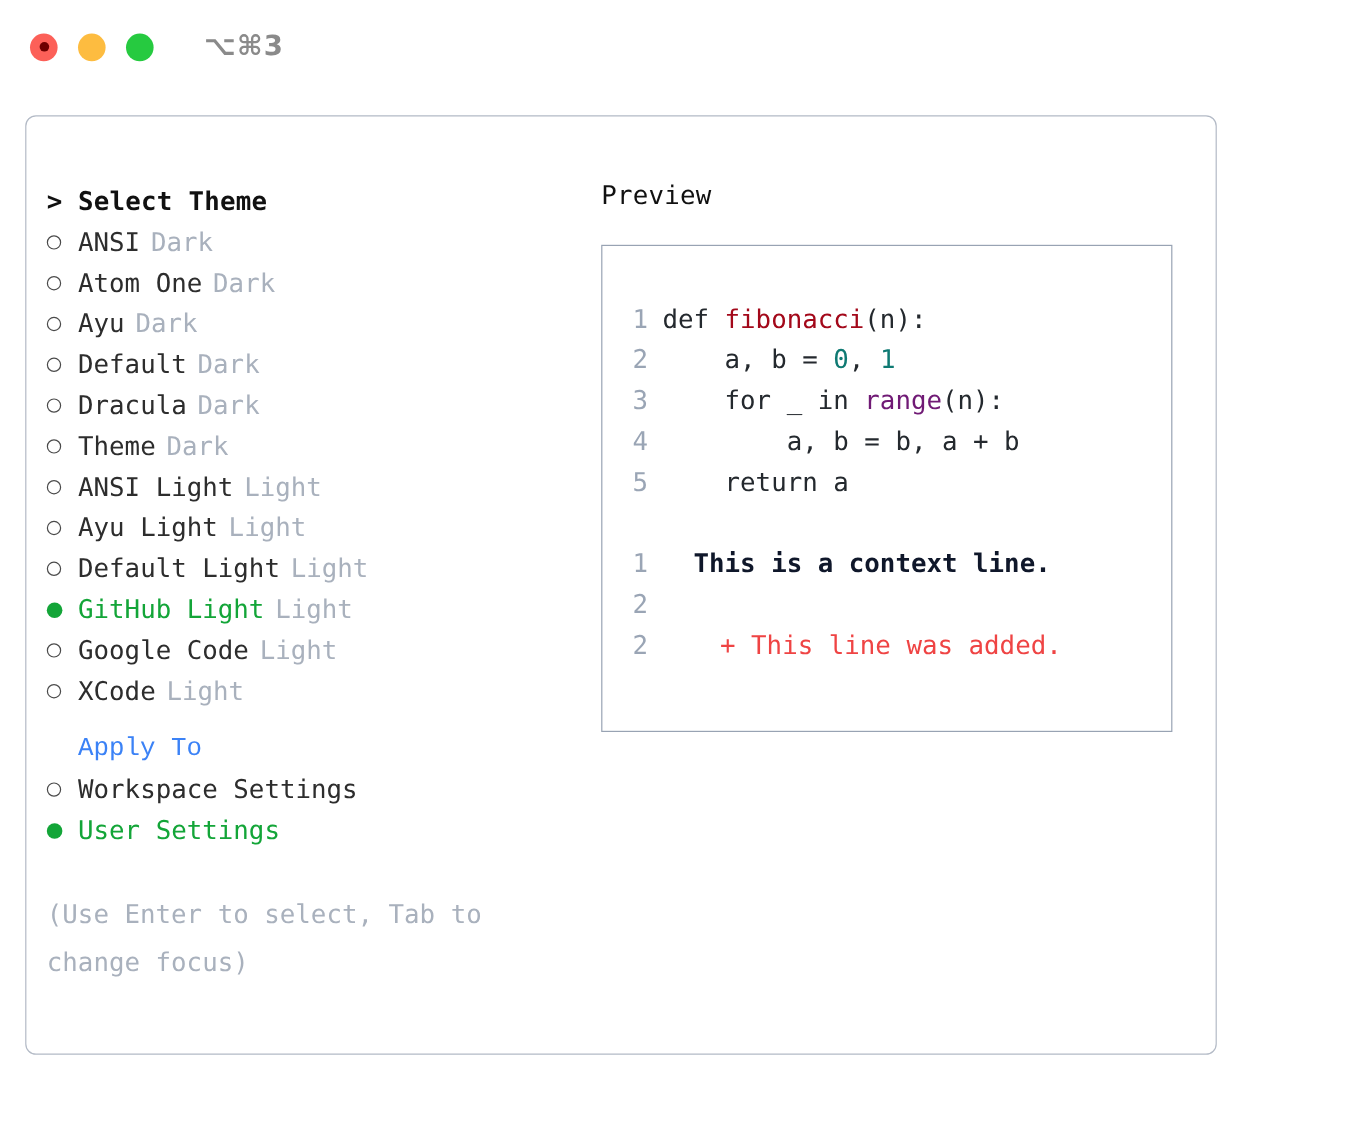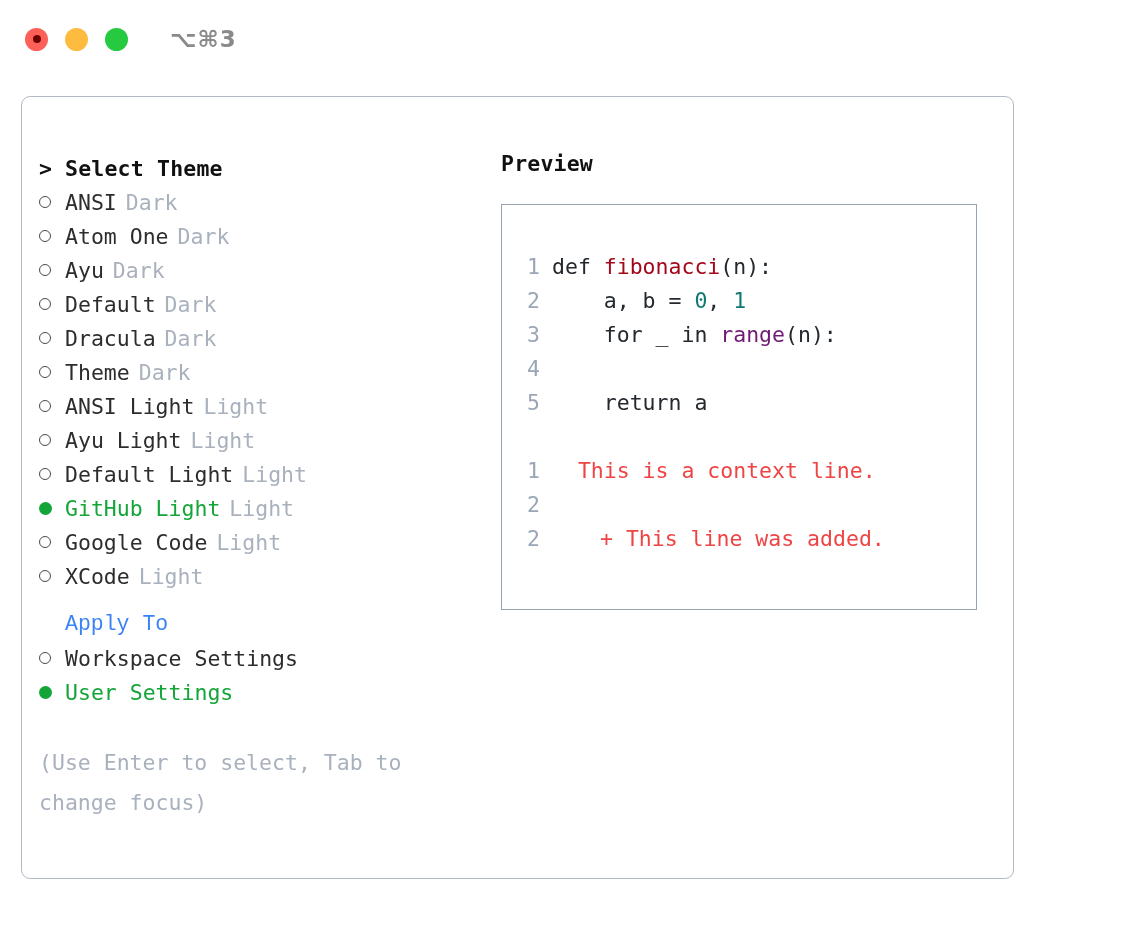--- a/index.html
+++ b/index.html
@@ -155,21 +155,21 @@
 
   
   .right-col {
     position: absolute;
     left: 479px;
     top: 54px;
     width: 490px;
   }
   .preview-title {
     font-size: 21.5px;
-    font-weight: bold;
+    font-weight: normal;
     color: #111111;
     margin-bottom: 28px;
     letter-spacing: 0.2px;
   }
   .code-box {
     width: 476px;
     height: 406px;
     border: 1.6px solid #98a3b3;
     box-sizing: border-box;
     background: #ffffff;
@@ -189,21 +189,21 @@
     color: #9aa5b5;
     margin-right: 12px;
     flex: 0 0 26px;
   }
   .code-gap { height: 34px; }
 
   .tok-plain   { color: #24292e; }
   .tok-func    { color: #a3081a; }
   .tok-num     { color: #0f7a73; }
   .tok-builtin { color: #701a75; }
-  .tok-ctx     { color: #ef4444; }
+  .tok-ctx     { color: #0f172a; font-weight: bold; }
   .tok-del     { color: #c32222; }
   .tok-add     { color: #ef4444; margin-left: 48px; }
 </style>
 </head>
 <body>
 
 <div class="window">
 
   <div class="titlebar">
     <div class="lights">
@@ -255,21 +255,21 @@
     </div>
 
     <div class="right-col">
       <div class="preview-title">Preview</div>
 
       <div class="code-box">
         <div id="code-lines">
             <div class="code-line"><span class="lineno">1</span><span class="tok-plain">def </span><span class="tok-func">fibonacci</span><span class="tok-plain">(n):</span></div>
             <div class="code-line"><span class="lineno">2</span><span class="tok-plain">    a, b = </span><span class="tok-num">0</span><span class="tok-plain">, </span><span class="tok-num">1</span></div>
             <div class="code-line"><span class="lineno">3</span><span class="tok-plain">    for _ in </span><span class="tok-builtin">range</span><span class="tok-plain">(n):</span></div>
-            <div class="code-line"><span class="lineno">4</span></div>
+            <div class="code-line"><span class="lineno">4</span><span class="tok-plain">        a, b = b, a + b</span></div>
             <div class="code-line"><span class="lineno">5</span><span class="tok-plain">    return a</span></div>
           </div>
         <div class="code-gap"></div>
         <div id="diff-lines">
             <div class="code-line"><span class="lineno">1</span><span class="tok-ctx">  This is a context line.</span></div>
             <div class="code-line"><span class="lineno">2</span></div>
             <div class="code-line"><span class="lineno">2</span><span class="tok-add">+ This line was added.</span></div>
           </div>
       </div>
     </div>

